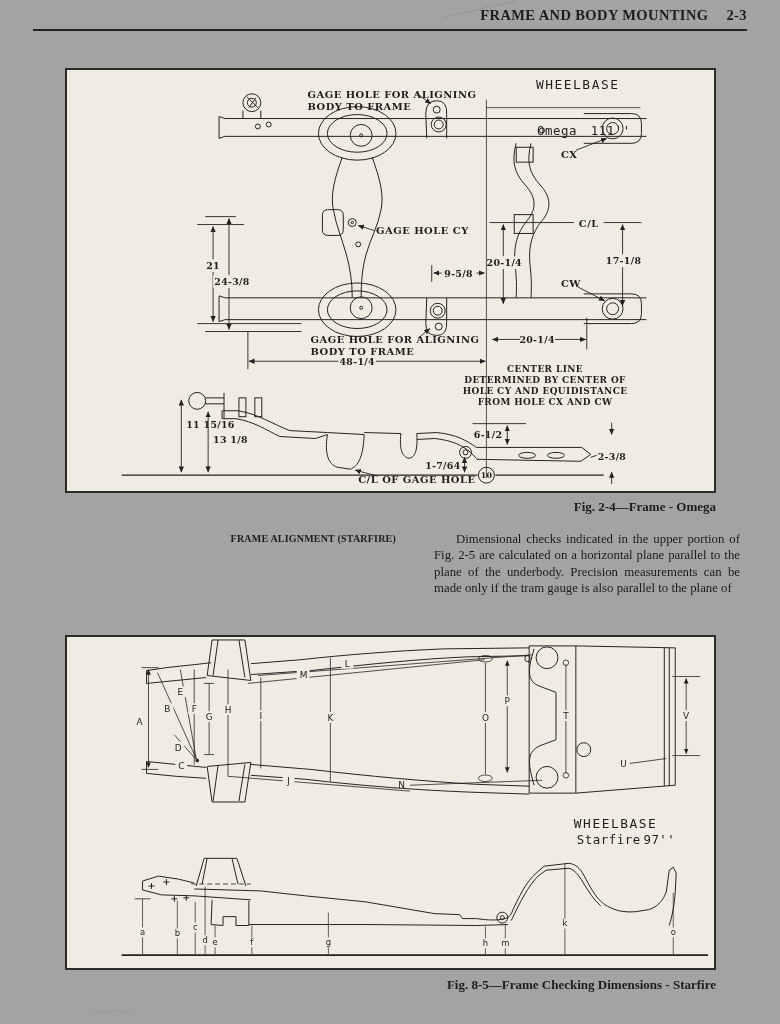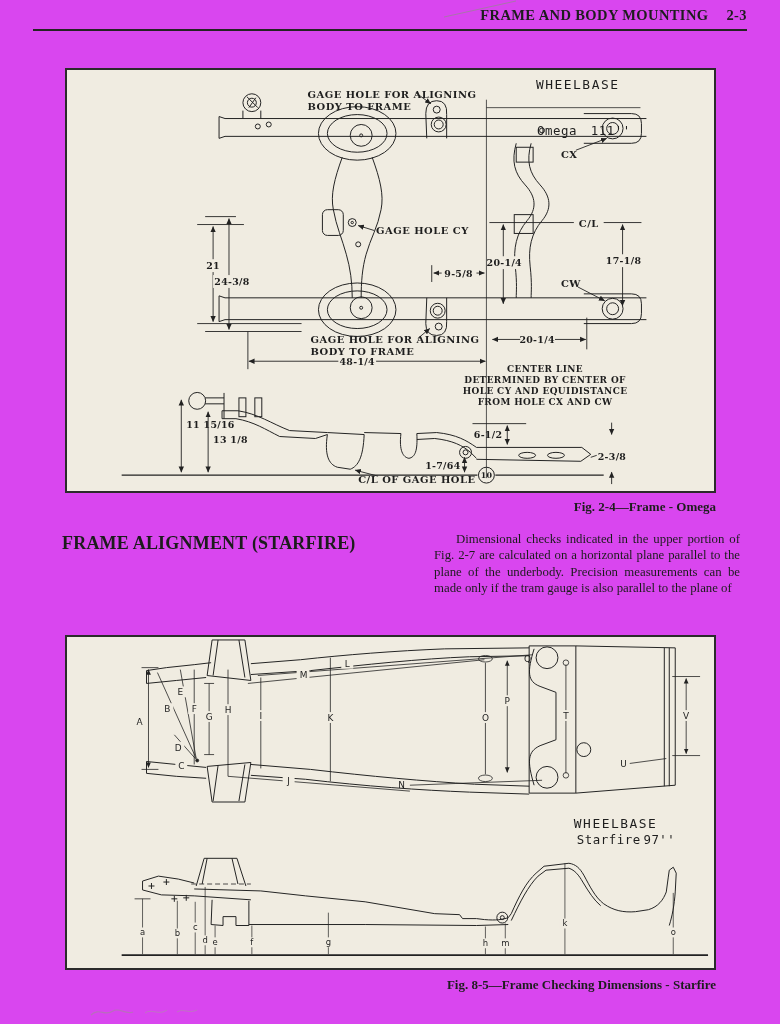--- a/index.html
+++ b/index.html
@@ -1,36 +1,36 @@
 <!DOCTYPE html>
 <html><head>
 <meta charset="utf-8">
 <style>
   html,body{margin:0;padding:0;}
   body{width:780px;height:1024px;background:#e8e4d8;font-family:"Liberation Serif",serif;}
-  .page{position:relative;width:780px;height:1024px;background:#d946ef;overflow:hidden;color:#222;}
+  .page{position:relative;width:780px;height:1024px;background:#a3a3a3;overflow:hidden;color:#222;}
   
   .hdr{position:absolute;top:7px;left:33px;right:33px;text-align:right;font-weight:bold;font-size:14.5px;letter-spacing:.4px;color:#1d1d1d;}
   .hdr .hnum{margin-left:18px;}
   .rule{position:absolute;top:29px;left:33px;right:33px;border-top:2.5px solid #242424;}
   .artifact{position:absolute;left:440px;top:0;}
   
   .figbox{position:absolute;margin:0;border:2px solid #2b2b2b;background:#f0ece1;box-sizing:border-box;}
   .fig24{left:65px;top:68px;width:651px;height:425px;}
   .fig25{left:65px;top:635px;width:651px;height:335px;}
   .figbox svg{display:block;width:100%;height:100%;}
   .caption{position:absolute;left:65px;width:651px;text-align:right;font-weight:bold;font-size:13px;color:#1d1d1d;}
   .cap24{top:499px;}
   .cap25{top:977px;}
   
   .cols{position:absolute;top:531px;left:62px;width:678px;display:flex;gap:38px;}
   .col{color:#1c1c1c;}
   .col.left{width:334px;}
   .col.right{width:306px;}
-  .col h2{margin:2px 0 7px 0;font-size:18px;text-align:left;letter-spacing:.2px;}
+  .col h2{margin:2px 0 7px 0;font-size:10px;text-align:right;letter-spacing:.2px;}
   .col p{margin:0;font-size:12.8px;line-height:16.4px;text-align:justify;}
   .col p.indent{text-indent:22px;}
   
   text{fill:#1e1e1e;}
   .tl{font-family:"DejaVu Serif",serif;font-weight:bold;font-size:10px;letter-spacing:.5px;}
   .td{font-family:"DejaVu Serif",serif;font-weight:bold;font-size:9.5px;letter-spacing:.3px;}
   .tn{font-family:"DejaVu Serif",serif;font-weight:bold;font-size:9px;letter-spacing:.4px;}
   .tm{font-family:"DejaVu Sans Mono",monospace;font-size:13px;letter-spacing:1.5px;}
   .tm2{font-family:"DejaVu Sans Mono",monospace;font-size:12.5px;letter-spacing:.5px;}
   .lt{font-family:"DejaVu Sans",sans-serif;font-size:9px;}
@@ -217,21 +217,21 @@
       </g>
     </svg>
   </figure>
   <div class="caption cap24">Fig. 2-4—Frame - Omega</div>
 
   <section class="cols">
     <div class="col left">
       <h2>FRAME ALIGNMENT (STARFIRE)</h2>
     </div>
     <div class="col right">
-      <p class="indent">Dimensional checks indicated in the upper portion of Fig. 2-7 are calculated on a horizontal plane parallel to the plane of the underbody. Precision measurements can be made only if the tram gauge is also parallel to the plane of</p>
+      <p class="indent">Dimensional checks indicated in the upper portion of Fig. 2-5 are calculated on a horizontal plane parallel to the plane of the underbody. Precision measurements can be made only if the tram gauge is also parallel to the plane of</p>
     </div>
   </section>
 
   <figure class="figbox fig25">
     <svg viewBox="0 0 651 335" preserveAspectRatio="none">
 
       <g stroke="#222" fill="none" stroke-width="1">
         <path d="M80,34 L100,31 L128,28 L145,26 M80,47 L110,44 L140,41 M80,34 V47"></path>
         <path d="M146,3 L179,3 L185,44 L141,39 Z"></path>
         <path d="M152,3 L147,39 M173,3 L179,41"></path>

